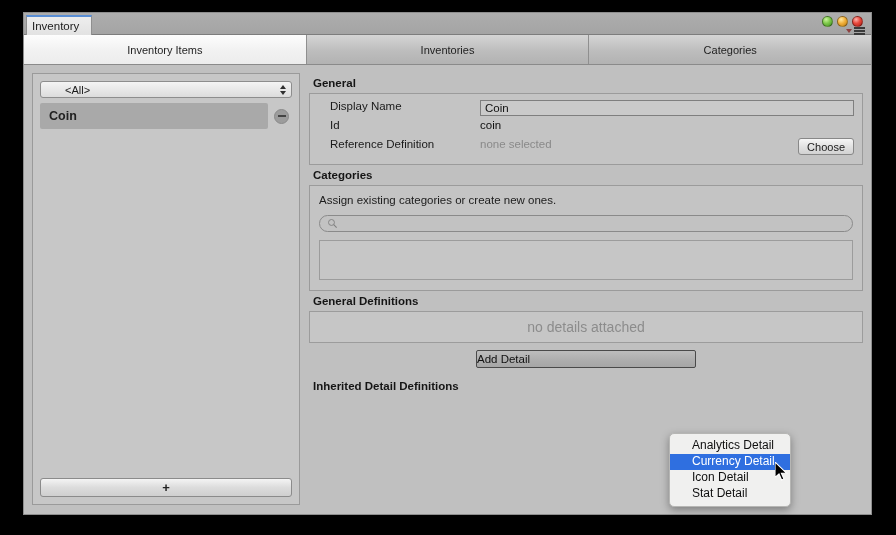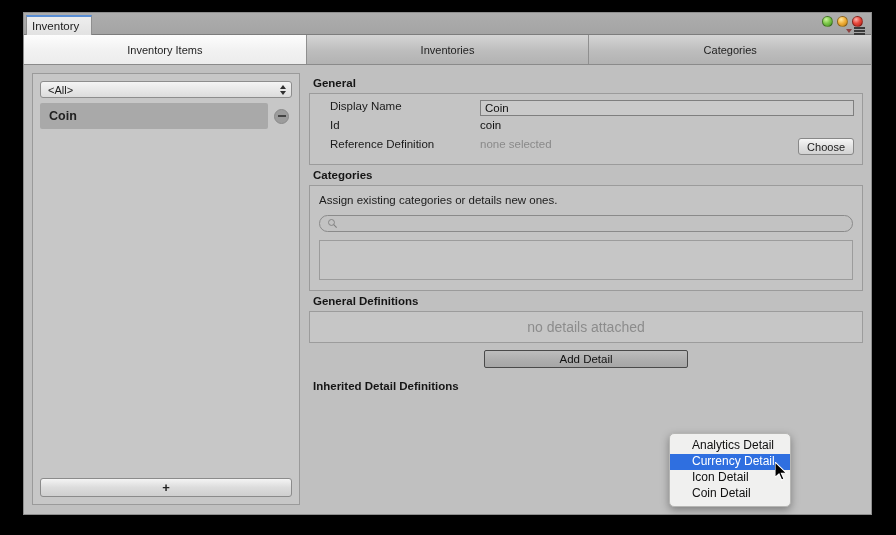--- a/index.html
+++ b/index.html
@@ -102,21 +102,21 @@
     display: flex; flex-direction: column;
     padding: 7px;
   }
   .filter-select {
     position: relative;
     height: 17px;
     background: linear-gradient(to bottom, #f4f4f4 0%, #dcdcdc 100%);
     border: 1px solid #8d8d8d;
     border-radius: 3px;
     display: flex; align-items: center;
-    padding: 0 18px 0 7px;
+    padding: 0 18px 0 24px;
     font-size: 11px;
     color: #1a1a1a;
   }
   .spin-arrows {
     position: absolute; right: 5px; top: 50%;
     transform: translateY(-50%);
     display: flex; flex-direction: column; gap: 2px;
   }
   .spin-arrows .up {
     width: 0; height: 0;
@@ -248,25 +248,25 @@
     border: 1px solid #9c9c9c;
     display: flex; align-items: center; justify-content: center;
     font-size: 14px;
     color: #8c8c8c;
   }
   .add-detail-wrap {
     display: flex; justify-content: center;
     margin-top: 7px;
   }
   .add-detail-btn {
-    width: 204px; height: 18px;
+    width: 220px; height: 18px;
     background: linear-gradient(to bottom, #bdbdbd 0%, #aeaeae 55%, #a6a6a6 100%);
     border: 1px solid #4a4a4a;
     border-radius: 2px;
-    display: flex; align-items: center; justify-content: center;
+    display: flex; align-items: center; 
     font-size: 11.5px;
     color: #111;
   }
 
   
   .popup {
     position: absolute;
     left: 645px; top: 420px;
     width: 122px;
     background: #f0f0ef;
@@ -378,21 +378,21 @@
           <div class="gen-label">Reference Definition</div>
           <div class="gen-value muted">none selected</div>
           <div class="choose-btn">
             <span>Choose</span>
           </div>
         </div>
       </div>
 
       <div class="section-head">Categories</div>
       <div class="box cat-box">
-        <div class="cat-hint">Assign existing categories or details new ones.</div>
+        <div class="cat-hint">Assign existing categories or create new ones.</div>
         <div class="search-field">
           <svg class="search-icon" viewBox="0 0 16 16">
             <circle cx="6.5" cy="6.5" r="4.3" fill="none" stroke="#5a5a5a" stroke-width="1.3"></circle>
             <line x1="9.8" y1="9.8" x2="14" y2="14" stroke="#5a5a5a" stroke-width="1.5"></line>
           </svg>
           <span></span>
         </div>
         <div class="cat-list"></div>
       </div>
 
@@ -415,21 +415,21 @@
     <div class="popup-item">
       <span>Analytics Detail</span>
     </div>
     <div class="popup-item selected">
       <span>Currency Detail</span>
     </div>
     <div class="popup-item">
       <span>Icon Detail</span>
     </div>
     <div class="popup-item">
-      <span>Coin Detail</span>
+      <span>Stat Detail</span>
     </div>
   </div>
 
   <svg class="cursor" viewBox="0 0 14 20">
     <polygon points="0,0 0,15.5 4,12 6.6,18 9,17 6.4,11.2 11.5,11.2" fill="#000" stroke="#fff" stroke-width="1.1"></polygon>
   </svg>
 
 </div>
 
 </body></html>

